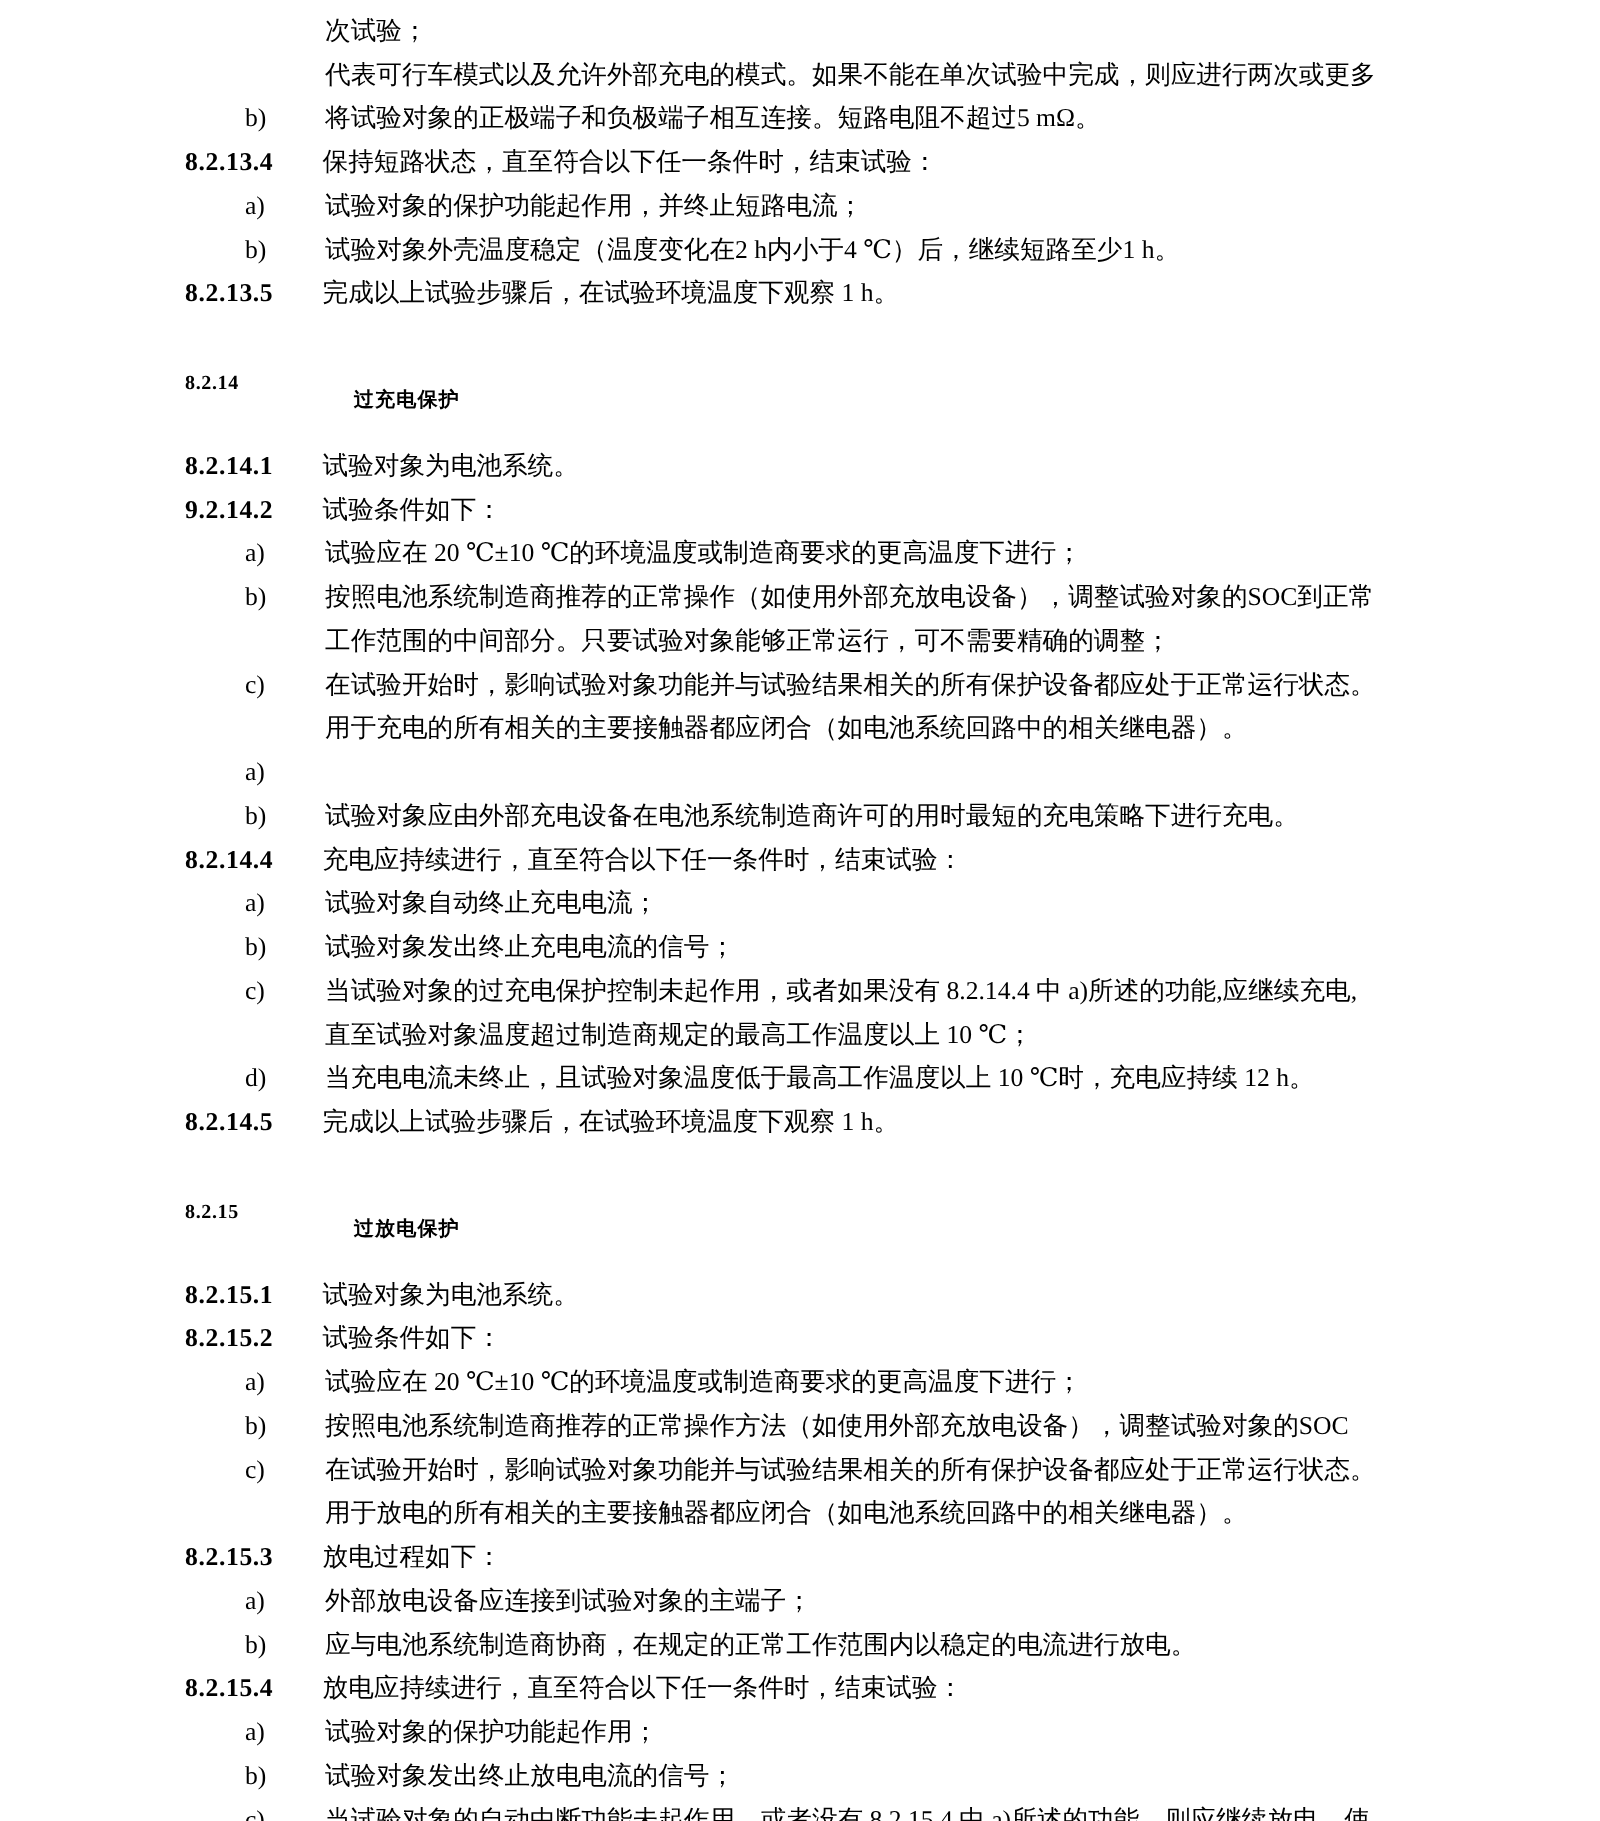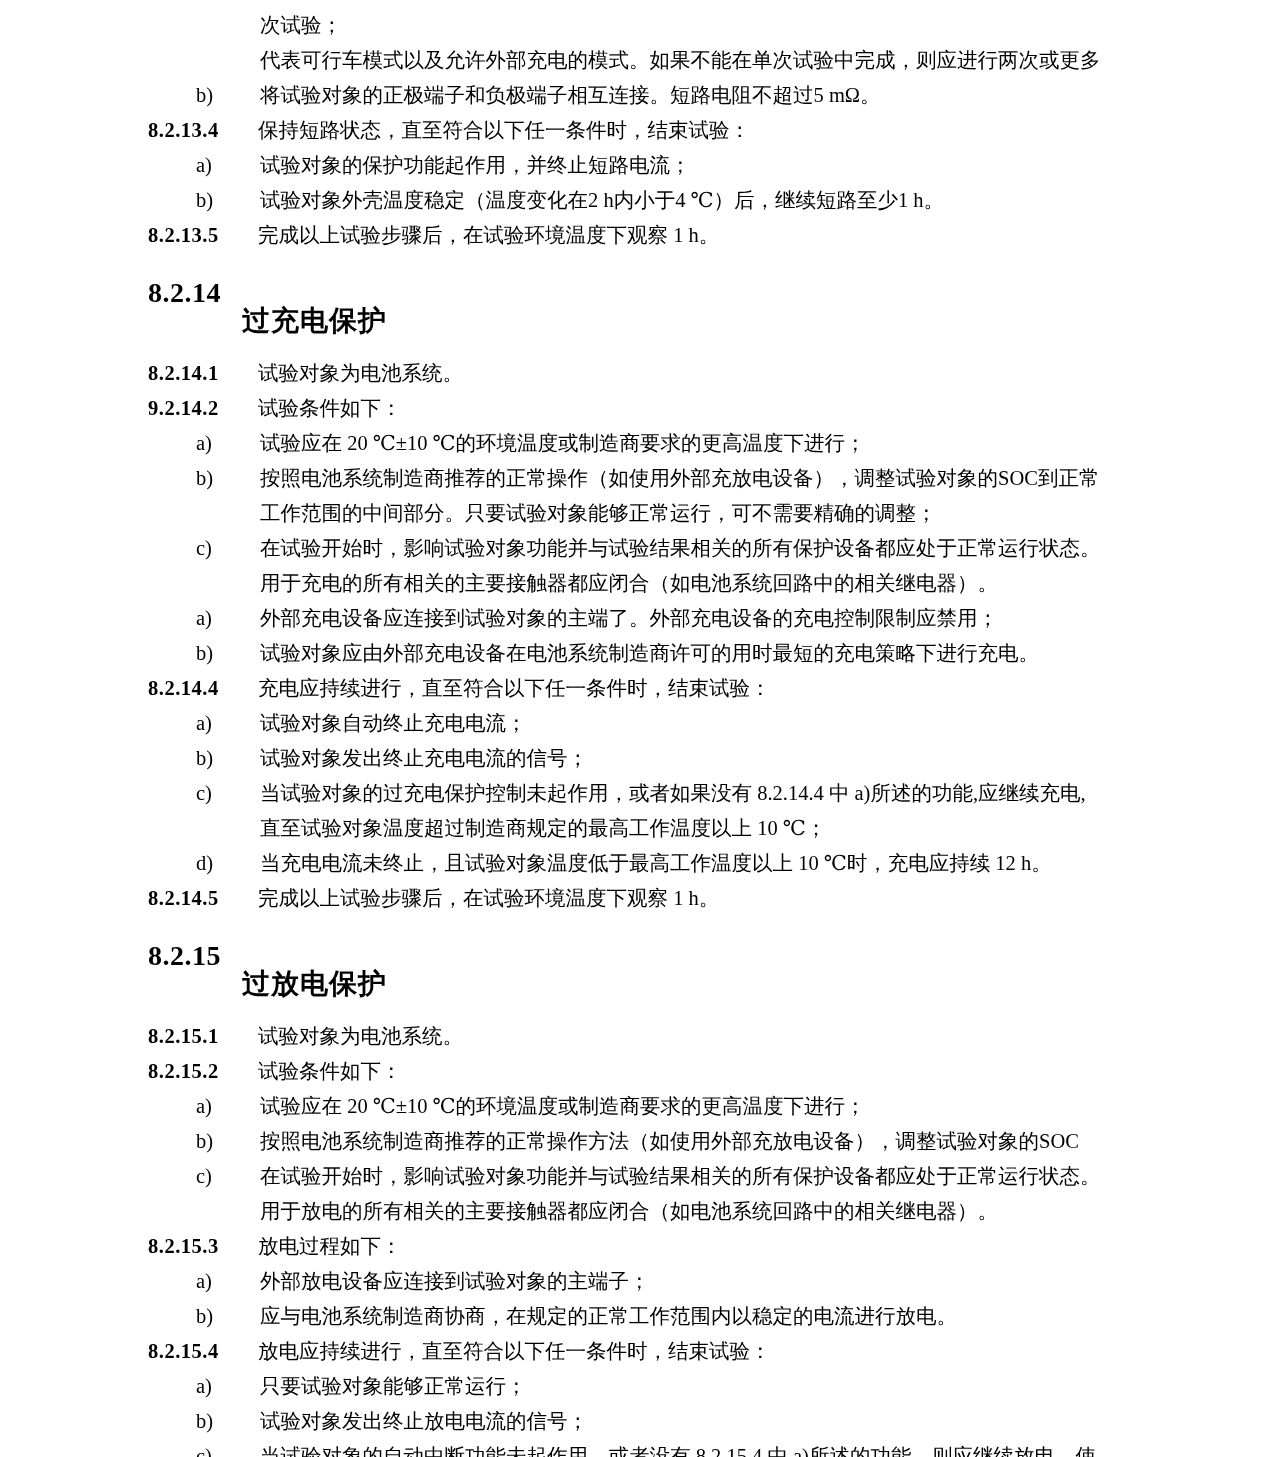--- a/index.html
+++ b/index.html
@@ -62,25 +62,26 @@
   }
 
   
   .cont {
     padding-left: 112px;
   }
 
   
   .heading {
     display: flex;
-    align-items: flex-start;
-    font-size: 28px;
+    align-items: center;
+    font-size: 16px;
     line-height: 35px;
     font-weight: bold;
     margin: 22px 0 18px 0;
+    gap: 41px;
   }
   .heading .num {
     flex: 0 0 auto;
     width: 94px;
     white-space: nowrap;
     letter-spacing: 0.5px;
   }
   .heading .title {
     flex: 1 1 auto;
     letter-spacing: 1px;
@@ -135,21 +136,20 @@
         <span class="body">按照电池系统制造商推荐的正常操作（如使用外部充放电设备），调整试验对象的SOC到正常</span>
       </div>
       <div class="block cont">工作范围的中间部分。只要试验对象能够正常运行，可不需要精确的调整；</div>
       <div class="block item">
         <span class="lbl">c)</span>
         <span class="body">在试验开始时，影响试验对象功能并与试验结果相关的所有保护设备都应处于正常运行状态。</span>
       </div>
       <div class="block cont">用于充电的所有相关的主要接触器都应闭合（如电池系统回路中的相关继电器）。</div>
       <div class="block item">
         <span class="lbl">a)</span>
-        <span class="body">外部充电设备应连接到试验对象的主端了。外部充电设备的充电控制限制应禁用；</span>
       </div>
       <div class="block item">
         <span class="lbl">b)</span>
         <span class="body">试验对象应由外部充电设备在电池系统制造商许可的用时最短的充电策略下进行充电。</span>
       </div>
       <div class="block clause">
         <span class="num">8.2.14.4</span>
         <span class="body">充电应持续进行，直至符合以下任一条件时，结束试验：</span>
       </div>
       <div class="block item">
@@ -209,21 +209,21 @@
       <div class="block item">
         <span class="lbl">b)</span>
         <span class="body">应与电池系统制造商协商，在规定的正常工作范围内以稳定的电流进行放电。</span>
       </div>
       <div class="block clause">
         <span class="num">8.2.15.4</span>
         <span class="body">放电应持续进行，直至符合以下任一条件时，结束试验：</span>
       </div>
       <div class="block item">
         <span class="lbl">a)</span>
-        <span class="body">只要试验对象能够正常运行；</span>
+        <span class="body">试验对象的保护功能起作用；</span>
       </div>
       <div class="block item">
         <span class="lbl">b)</span>
         <span class="body">试验对象发出终止放电电流的信号；</span>
       </div>
       <div class="block item">
         <span class="lbl">c)</span>
         <span class="body">当试验对象的自动中断功能未起作用，或者没有 8.2.15.4 中  a)所述的功能，则应继续放电，使</span>
       </div>
     </div>

